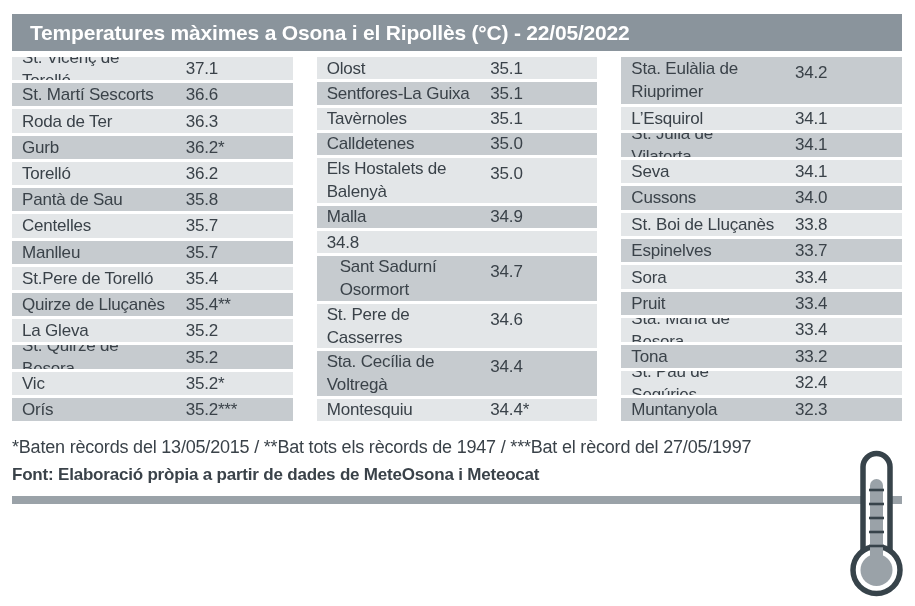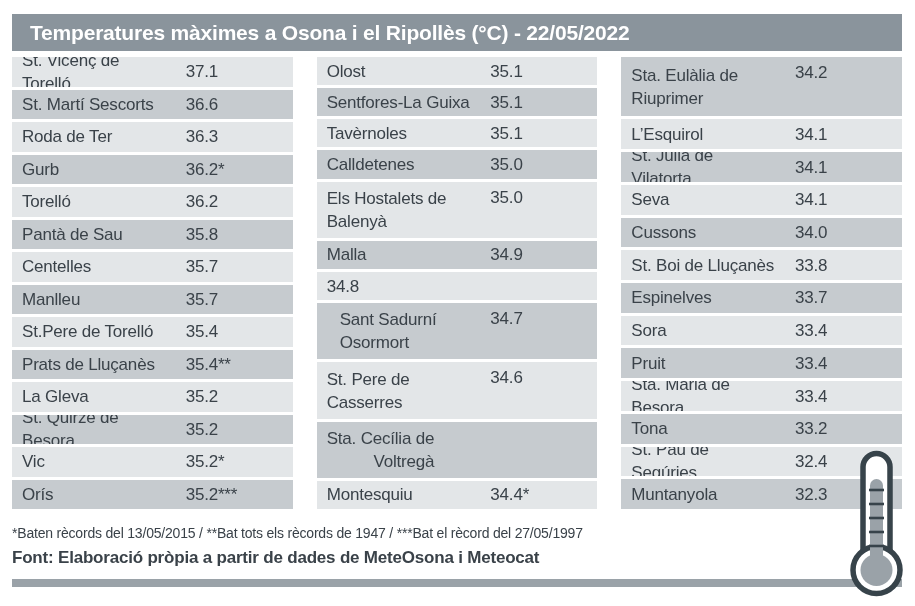--- a/index.html
+++ b/index.html
@@ -15,21 +15,21 @@
     height:37px;
     background:#8a949c;
     display:flex;align-items:center;
     padding-left:18px;
   }
   .header-bar .title{
     color:#ffffff;font-size:21px;font-weight:700;letter-spacing:-0.2px;
   }
   .table{
     margin-top:6px;
-    height:452px;
+    height:364px;
     display:flex;
     gap:24px;
   }
   .col{
     flex:1;
     display:flex;flex-direction:column;
     gap:3px;
     min-width:0;
   }
   .row{display:flex;gap:3px;min-height:0;}
@@ -41,21 +41,21 @@
     overflow:hidden;
   }
   .name{flex:1;white-space:pre-line;}
   .temp{width:101px;flex:none;}
   .row.l2 .temp{align-items:flex-start;padding-top:4px;}
   .row.l2 .name{align-items:center;}
   .light{background:#e3e6e8;}
   .dark{background:#c6cbcf;}
   .footnotes{margin-top:16px;}
   .records-line{
-    font-size:14px;color:#3a4249;letter-spacing:-0.2px;
+    font-size:18px;color:#3a4249;letter-spacing:-0.2px;
   }
   .source-line{
     margin-top:7px;
     font-size:17px;font-weight:700;color:#3a4249;letter-spacing:-0.2px;
   }
   .bottom-bar{
     margin-top:11px;
     height:8px;width:100%;
     background:#9aa2a8;
   }
@@ -108,21 +108,21 @@
           </div>
           <div class="row dark" style="flex-grow: 1; flex-basis: 26px;">
             <div class="cell name dark">Manlleu</div>
             <div class="cell temp dark">35.7</div>
           </div>
           <div class="row light" style="flex-grow: 1; flex-basis: 26px;">
             <div class="cell name light">St.Pere de Torelló</div>
             <div class="cell temp light">35.4</div>
           </div>
           <div class="row dark" style="flex-grow: 1; flex-basis: 26px;">
-            <div class="cell name dark">Prats de Lluçanès</div>
+            <div class="cell name dark">Quirze de Lluçanès</div>
             <div class="cell temp dark">35.4**</div>
           </div>
           <div class="row light" style="flex-grow: 1; flex-basis: 26px;">
             <div class="cell name light">La Gleva</div>
             <div class="cell temp light">35.2</div>
           </div>
           <div class="row dark" style="flex-grow: 1; flex-basis: 26px;">
             <div class="cell name dark">St. Quirze de Besora</div>
             <div class="cell temp dark">35.2</div>
           </div>
@@ -167,23 +167,24 @@
           <div class="row dark l2" style="flex-grow: 2; flex-basis: 52px; padding-left: 13px;">
             <div class="cell name dark">Sant Sadurní
 Osormort</div>
             <div class="cell temp dark">34.7</div>
           </div>
           <div class="row light l2" style="flex-grow: 2; flex-basis: 52px;">
             <div class="cell name light">St. Pere de
 Casserres</div>
             <div class="cell temp light">34.6</div>
           </div>
-          <div class="row dark l2" style="flex-grow: 2; flex-basis: 52px; text-align: right;">
+          <div class="row dark l2" style="flex-grow: 2; flex-basis: 52px;">
             <div class="cell name dark">Sta. Cecília de
 Voltregà</div>
+            <div class="cell temp dark">34.4</div>
           </div>
           <div class="row light" style="flex-grow: 1; flex-basis: 26px; justify-content: space-between;">
             <div class="cell name light">Montesquiu</div>
             <div class="cell temp light">34.4*</div>
           </div>
         </div>
       <div class="col">
           <div class="row dark l2" style="flex-grow: 2; flex-basis: 52px;">
             <div class="cell name dark">Sta. Eulàlia de
 Riuprimer</div>

